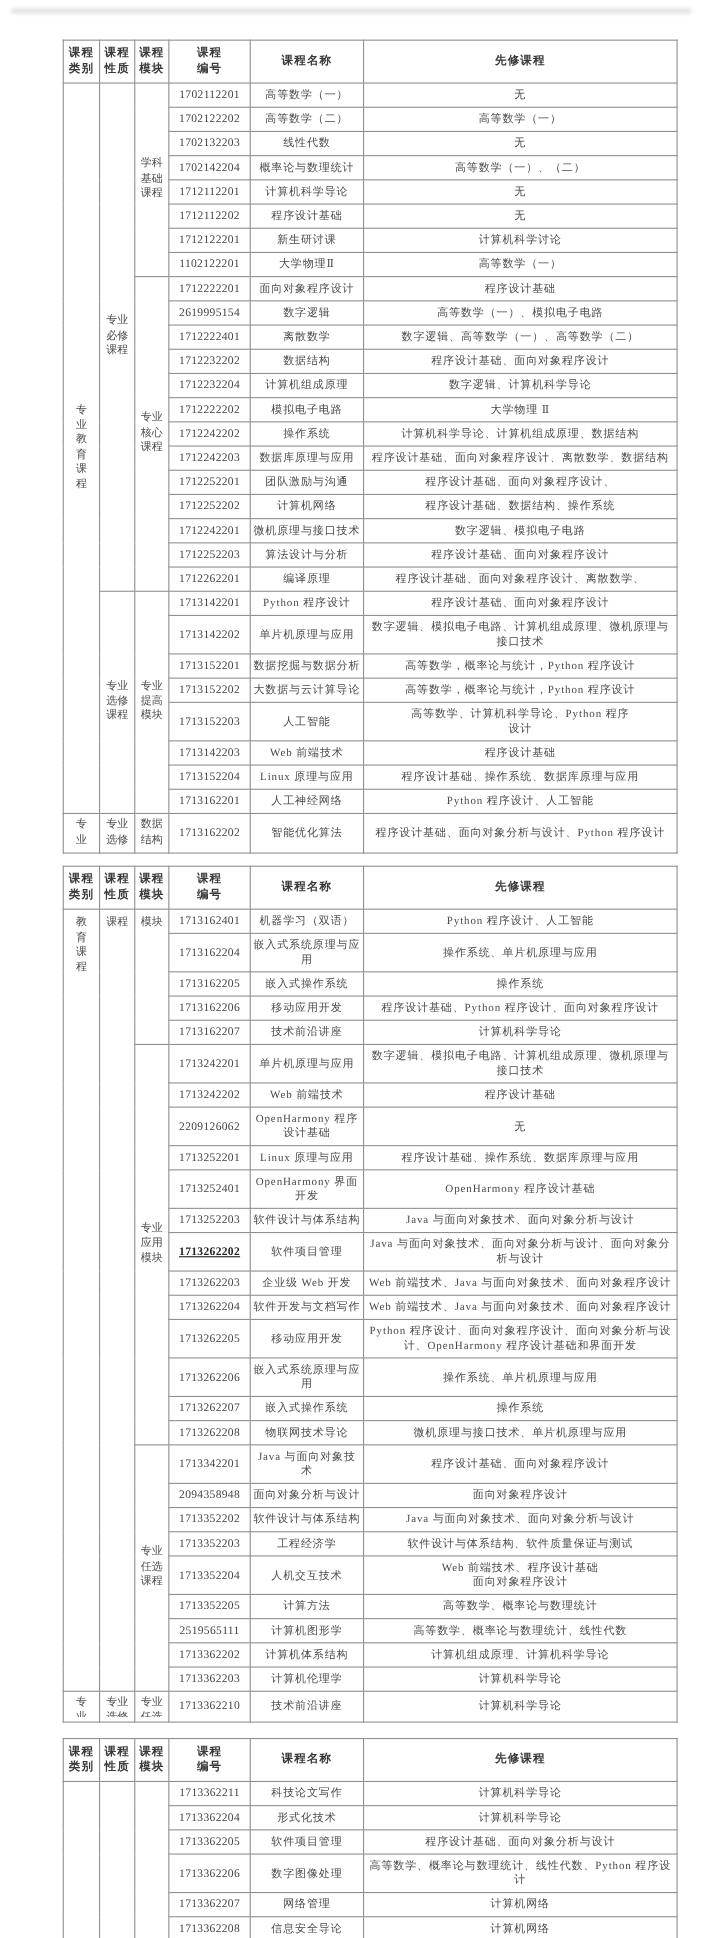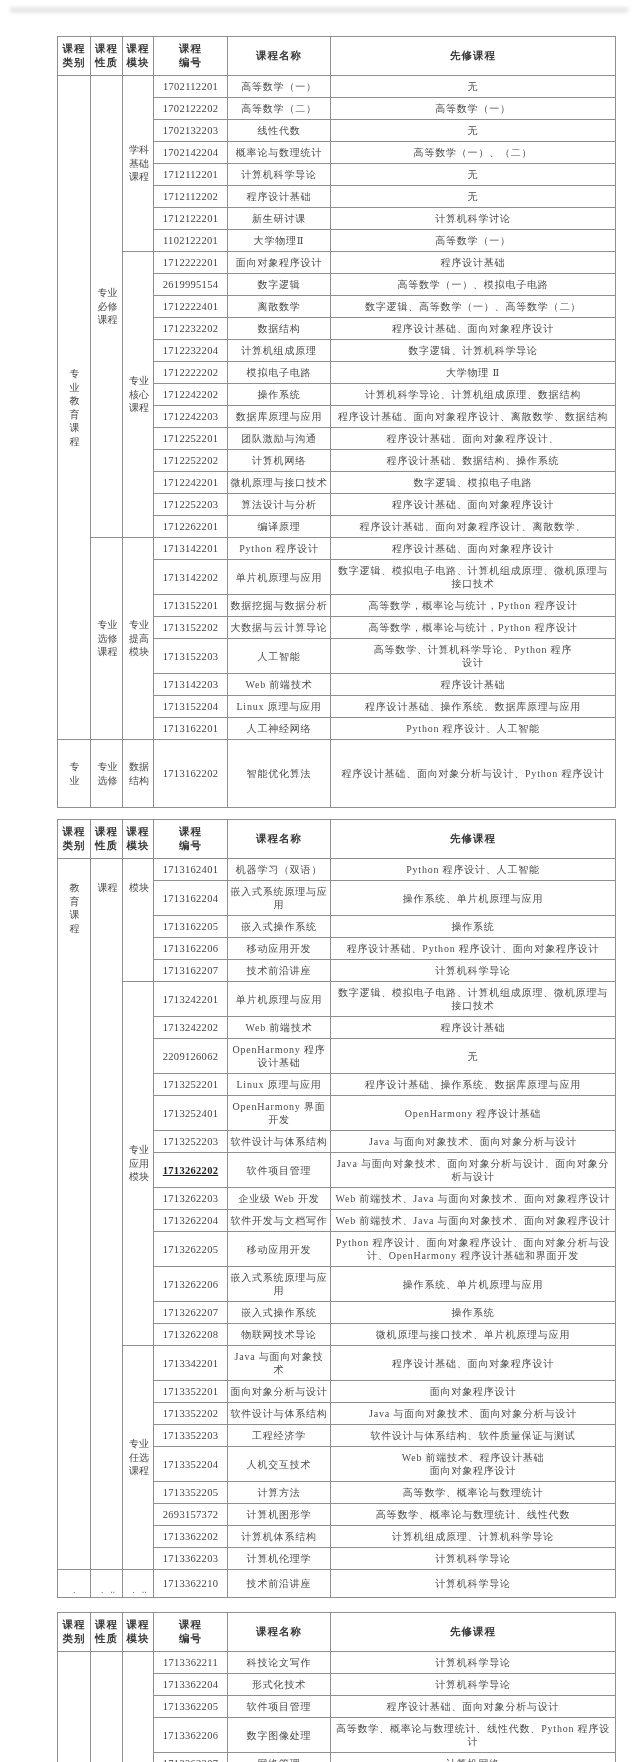--- a/index.html
+++ b/index.html
@@ -24,22 +24,22 @@
     font-size:10px;text-align:center;vertical-align:middle;
     padding:4px 2px;line-height:13px;
   }
   .code{font-size:10.5px;letter-spacing:.3px;color:#444444;font-family:"Liberation Serif","DejaVu Serif",serif;}
   .bold-code{font-weight:bold;color:#1f1f1f;text-decoration:underline;}
   .name{letter-spacing:.8px;}
   .pre{letter-spacing:.8px;white-space:pre-line;}
   .grp{vertical-align:middle;}
   .grp.top{vertical-align:top;padding-top:6px;}
   .vtext{
-    margin:16px auto;word-break:break-all;line-height:13.5px;
-    text-align:right;letter-spacing:0;
+    margin:0 auto;word-break:break-all;line-height:13.5px;
+    text-align:center;letter-spacing:0;font-family:Liberation Mono, monospace;
   }
   .clip-box{height:19px;overflow:hidden;}
 </style>
 </head>
 <body>
 
 <div class="top-streak"></div>
 
 <div class="doc">
   <table>
@@ -402,21 +402,21 @@
           <td rowspan="9" class="grp">
             <div>
               <div class="vtext" style="width: 22px;">专业任选课程</div>
             </div>
           </td>
           <td class="code">1713342201</td>
           <td class="name">Java 与面向对象技术</td>
           <td class="pre">程序设计基础、面向对象程序设计</td>
         </tr>
         <tr>
-          <td class="code">1713352201</td>
+          <td class="code">2094358948</td>
           <td class="name">面向对象分析与设计</td>
           <td class="pre">面向对象程序设计</td>
         </tr>
         <tr>
           <td class="code">1713352202</td>
           <td class="name">软件设计与体系结构</td>
           <td class="pre">Java 与面向对象技术、面向对象分析与设计</td>
         </tr>
         <tr>
           <td class="code">1713352203</td>
@@ -428,21 +428,21 @@
           <td class="name">人机交互技术</td>
           <td class="pre">Web 前端技术、程序设计基础
 面向对象程序设计</td>
         </tr>
         <tr>
           <td class="code">1713352205</td>
           <td class="name">计算方法</td>
           <td class="pre">高等数学、概率论与数理统计</td>
         </tr>
         <tr>
-          <td class="code">2693157372</td>
+          <td class="code">2519565111</td>
           <td class="name">计算机图形学</td>
           <td class="pre">高等数学、概率论与数理统计、线性代数</td>
         </tr>
         <tr>
           <td class="code">1713362202</td>
           <td class="name">计算机体系结构</td>
           <td class="pre">计算机组成原理、计算机科学导论</td>
         </tr>
         <tr>
           <td class="code">1713362203</td>

